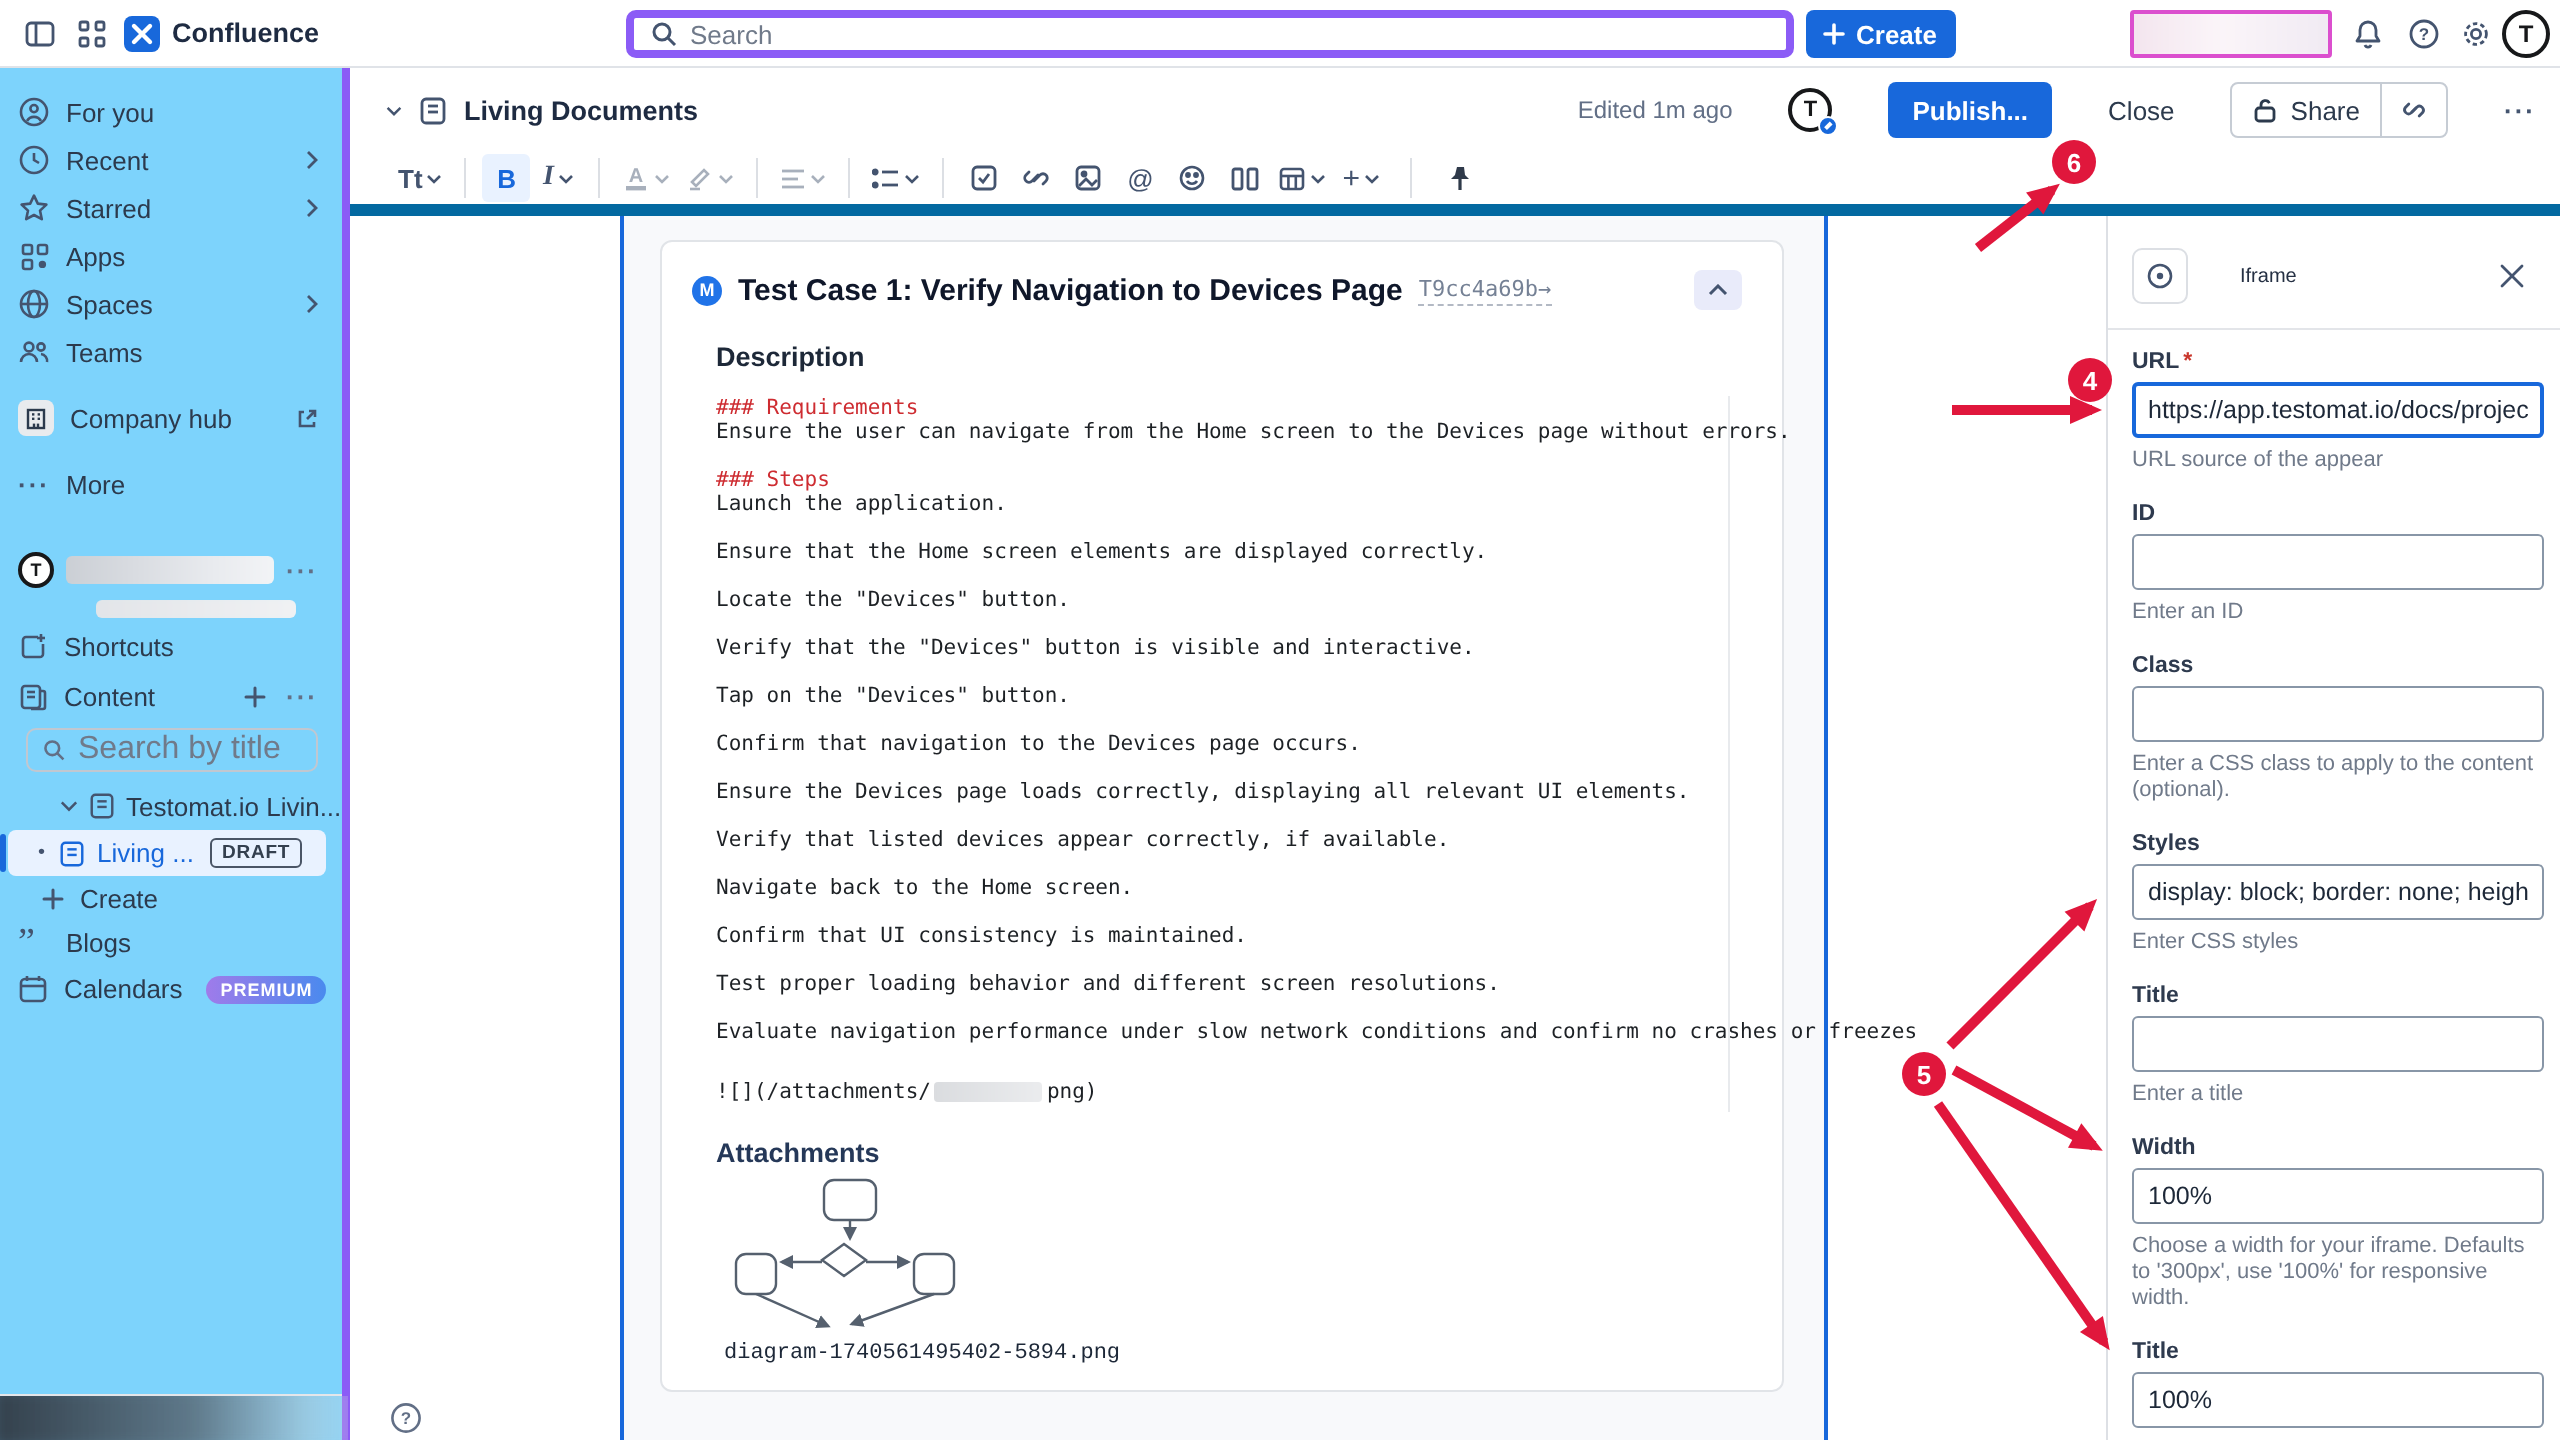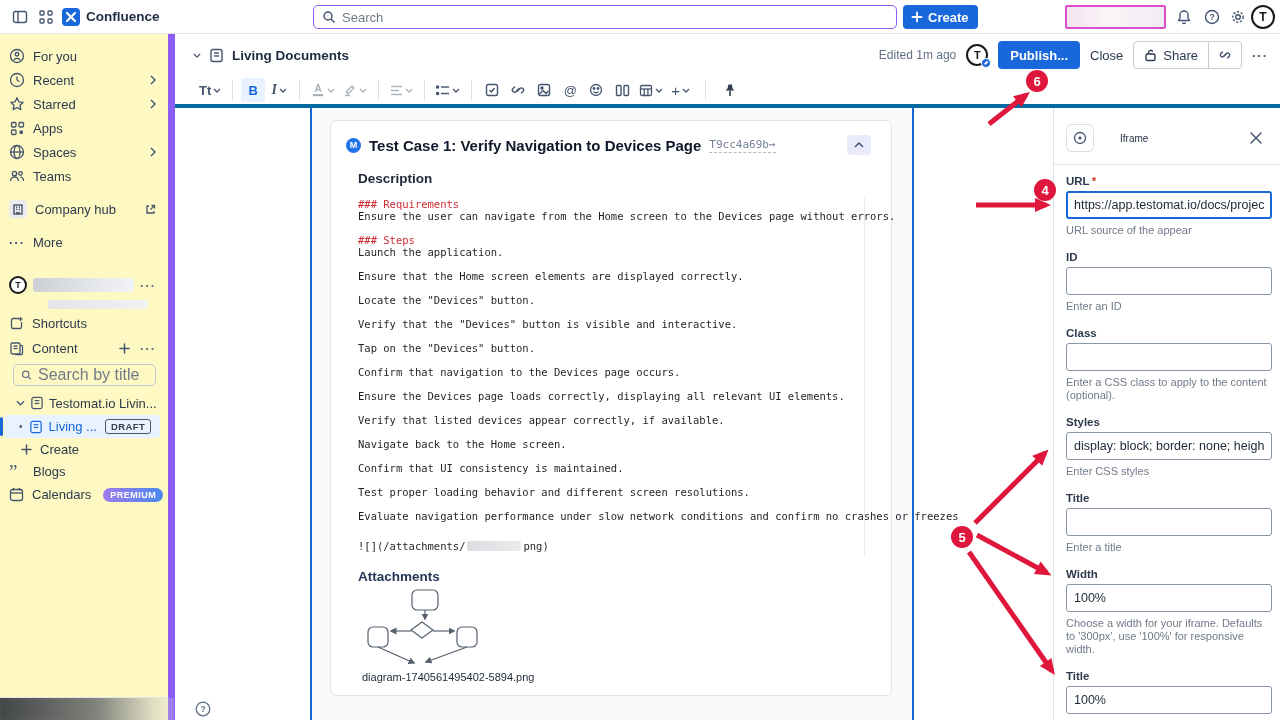--- a/index.html
+++ b/index.html
@@ -5,57 +5,57 @@
   * { margin:0; padding:0; box-sizing:border-box; }
   html,body { width:1280px; height:720px; overflow:hidden; }
   body { font-family:"Liberation Sans", sans-serif; font-size:13px; color:#172B4D; background:#fff; position:relative; }
   svg { display:block; }
 
   
   .topnav { position:absolute; left:0; top:0; width:1280px; height:34px; background:#fff; border-bottom:1px solid #E0E3E8; z-index:10; }
   .tn-iconbtn { position:absolute; top:5px; width:24px; height:24px; display:flex; align-items:center; justify-content:center; color:#44546F; border-radius:4px; cursor:pointer; }
   .tn-logo { position:absolute; left:62px; top:8px; width:18px; height:18px; background:#1868DB; border-radius:4px; display:flex; align-items:center; justify-content:center; }
   .tn-product { position:absolute; left:86px; top:9px; font-weight:700; font-size:13.5px; color:#1E2B42; }
-  .tn-search { position:absolute; left:313px; top:5px; width:584px; height:24px; border:1px solid #8b5cf6; border-radius:5px; background:#fff; display:flex; align-items:center; padding:0 8px; gap:6px; }
+  .tn-search { position:absolute; left:313px; top:5px; width:584px; height:24px; border:4px solid #8b5cf6; border-radius:5px; background:#fff; display:flex; align-items:center; padding:0 8px; gap:6px; }
   .tn-search input { border:none; outline:none; flex:1; font-size:13px; color:#172B4D; font-family:"Liberation Sans",sans-serif; background:transparent; }
   .tn-search input::placeholder { color:#707A8A; }
   .btn-create { position:absolute; left:903px; top:5px; height:24px; background:#1868DB; color:#fff; border:none; border-radius:4px; font-size:13px; font-weight:600; padding:0 10px 0 8px; display:flex; align-items:center; gap:5px; cursor:pointer; font-family:"Liberation Sans",sans-serif; }
   .redact-top { position:absolute; left:1065px; top:5px; width:101px; height:24px; border:2px solid #DB4FCE; border-radius:2px; overflow:hidden; }
   .redact-top .blurfill { position:absolute; inset:-8px; background:linear-gradient(90deg,#F2E2EC,#FBF5F9 45%,#EFE9F2); filter:blur(4px); }
   .avatar { border-radius:50%; background:#fff; border:2px solid #17181A; color:#17181A; font-weight:700; display:flex; align-items:center; justify-content:center; }
 
   
   .pagehdr { position:absolute; left:175px; top:34px; width:1105px; height:42px; background:#fff; }
   .ph-left { position:absolute; left:18px; top:0; height:42px; display:flex; align-items:center; gap:8px; color:#44546F; }
   .ph-title { font-weight:700; font-size:13.5px; color:#1E2B42; }
-  .ph-right { position:absolute; right:12px; top:0; height:42px; display:flex; align-items:center; gap:10px; }
+  .ph-right { position:absolute; right:12px; top:0; height:42px; display:flex; align-items:center; gap:28px; }
   .ph-edited { color:#626F86; font-size:12px; }
   .btn-publish { background:#1868DB; color:#fff; border:none; border-radius:4px; height:28px; padding:0 12px; font-size:13px; font-weight:600; cursor:pointer; font-family:"Liberation Sans",sans-serif; }
   .btn-close { background:none; border:none; color:#2C3A4D; font-size:13px; font-weight:500; cursor:pointer; font-family:"Liberation Sans",sans-serif; }
   .share-group { display:flex; align-items:center; height:28px; border:1px solid #C6CCD4; border-radius:4px; overflow:hidden; }
   .share-main { display:flex; align-items:center; gap:6px; padding:0 10px; height:100%; color:#2C3A4D; font-weight:500; cursor:pointer; }
   .share-sep { width:1px; height:100%; background:#C6CCD4; }
   .share-link { width:32px; height:100%; display:flex; align-items:center; justify-content:center; color:#44546F; cursor:pointer; }
   .ph-more { color:#44546F; font-weight:700; letter-spacing:1px; cursor:pointer; }
   .edit-avatar-wrap { position:relative; }
   .edit-badge { position:absolute; right:-3px; bottom:-2px; width:10px; height:10px; border-radius:50%; background:#1868DB; border:1.5px solid #fff; display:flex; align-items:center; justify-content:center; }
   .edit-badge::after { content:""; width:4px; height:1.5px; background:#fff; transform:rotate(-45deg); }
 
   
-  .toolbar { position:absolute; left:175px; top:76px; width:1105px; height:32px; background:#fff; border-bottom:4px solid #0369a1; display:flex; align-items:center; padding-left:21px; gap:2px; z-index:5; }
+  .toolbar { position:absolute; left:175px; top:76px; width:1105px; height:32px; background:#fff; border-bottom:6px solid #0369a1; display:flex; align-items:center; padding-left:21px; gap:2px; z-index:5; }
   .tb-btn { height:24px; min-width:24px; border-radius:3px; display:flex; align-items:center; justify-content:center; gap:2px; color:#44546F; padding:0 3px; cursor:pointer; }
   .tb-btn.disabled { color:#A8B0BC; }
   .tb-bold { background:#E9F2FF; color:#1868DB; font-weight:700; width:24px; }
   .tb-italic { font-family:"Liberation Serif",serif; font-style:italic; font-weight:600; font-size:14px; }
   .tb-sep { width:1px; height:20px; background:#DCDFE4; margin:0 6px; }
   .tb-tt { font-weight:600; font-size:13px; }
   .caret { width:8px; height:5px; }
 
   
-  .sidebar { position:absolute; left:0; top:34px; width:175px; height:686px; background:#fef9c3; border-right:7px solid #8b5cf6; z-index:6; }
+  .sidebar { position:absolute; left:0; top:34px; width:175px; height:686px; background:#7dd3fc; border-right:4px solid #8b5cf6; z-index:6; }
   .nav-list { position:absolute; left:0; top:10px; width:100%; }
   .nav-item { height:24px; display:flex; align-items:center; gap:8px; padding:0 12px 0 9px; color:#2C3A4D; cursor:pointer; }
   .nav-item .nav-ic { width:16px; height:16px; display:flex; align-items:center; justify-content:center; color:#44546F; }
   .nav-item .chev { margin-left:auto; color:#44546F; }
   .nav-item.gap-before { margin-top:9px; }
   .hub-ic { width:18px; height:18px; background:#E9EBEE; border-radius:4px; display:flex; align-items:center; justify-content:center; }
   .more-dots { font-weight:700; letter-spacing:1px; color:#44546F; }
 
   .side2 { position:absolute; left:0; top:239px; width:100%; }
   .s2-row { display:flex; align-items:center; padding:0 12px 0 9px; color:#2C3A4D; }
@@ -63,21 +63,21 @@
   .redact-name { width:104px; height:14px; border-radius:3px; overflow:hidden; position:relative; }
   .redact-name .blurfill { position:absolute; inset:-5px; background:linear-gradient(90deg,#C9CDD3,#E9EBEF 70%,#F4F5F7); filter:blur(3px); }
   .redact-sub { margin:3px 0 2px 48px; width:100px; height:9px; border-radius:3px; overflow:hidden; position:relative; }
   .redact-sub .blurfill { position:absolute; inset:-5px; background:linear-gradient(90deg,#E2E4E8,#F1F2F4); filter:blur(3px); }
   .row-dots { margin-left:auto; color:#626F86; font-weight:700; letter-spacing:1px; }
   .shortcut-row,.content-row { height:22px; gap:8px; margin-top:3px; cursor:pointer; }
   .content-actions { margin-left:auto; display:flex; gap:10px; align-items:center; color:#44546F; }
   .side-search { margin:5px 12px 6px 13px; height:22px; border:1px solid #C1C7D0; border-radius:5px; display:flex; align-items:center; gap:6px; padding:0 7px; }
   .side-search input { border:none; outline:none; width:110px; font-size:16px; color:#172B4D; background:transparent; font-family:"Liberation Sans",sans-serif; }
   .side-search input::placeholder { color:#707A8A; }
-  .tree-parent { height:22px; display:flex; align-items:center; gap:5px; padding-left:16px; color:#2C3A4D; cursor:pointer; }
+  .tree-parent { height:22px; display:flex; align-items:center; gap:5px; padding-left:30px; color:#2C3A4D; cursor:pointer; }
   .tree-selected { position:relative; height:23px; margin:1px 8px 0 4px; background:#E9F2FF; border-radius:4px; display:flex; align-items:center; gap:6px; padding-left:15px; color:#1868DB; cursor:pointer; }
   .sel-bar { position:absolute; left:-4px; top:2px; width:3px; height:19px; background:#1868DB; border-radius:2px; }
   .sel-bullet { color:#44546F; font-size:10px; }
   .badge-draft { margin-left:2px; border:1.5px solid #4A5566; color:#34404F; border-radius:3px; font-size:9.5px; font-weight:700; padding:1px 5px; letter-spacing:.4px; }
   .tree-create { height:22px; display:flex; align-items:center; gap:8px; padding-left:21px; color:#2C3A4D; cursor:pointer; }
   .blogs-row,.cal-row { height:23px; display:flex; align-items:center; gap:8px; padding-left:9px; color:#2C3A4D; cursor:pointer; }
   .badge-premium { margin-left:4px; background:linear-gradient(90deg,#9F7BEA,#4A8AEE); color:#fff; font-size:9px; font-weight:700; letter-spacing:.5px; border-radius:8px; padding:2px 7px; }
   .side-bottom-divider { position:absolute; left:0; top:663px; width:100%; border-top:1px solid #E4E6EA; }
   .redact-bottom { position:absolute; left:0; top:664px; width:174px; height:22px; overflow:hidden; }
   .redact-bottom .blurfill { position:absolute; inset:-8px; background:linear-gradient(90deg,rgba(40,44,52,.9),rgba(84,90,99,.75) 55%,rgba(190,193,198,.45) 85%,rgba(240,240,242,.2)); filter:blur(5px); }
@@ -100,21 +100,21 @@
   .code-area { position:relative; margin-top:12px; font-family:"DejaVu Sans Mono",monospace; font-size:10.5px; color:#1D2125; }
   .code-par { margin-bottom:12px; }
   .code-line { height:12px; line-height:12px; white-space:nowrap; }
   .code-red { color:#CE2C31; }
   .code-scroll-edge { position:absolute; right:6px; top:0; width:1px; height:358px; background:#E8EAED; }
   .attach-line { margin-top:18px; height:12px; line-height:12px; font-family:"DejaVu Sans Mono",monospace; font-size:10.5px; display:flex; align-items:center; }
   .redact-attach { display:inline-block; width:54px; height:10px; margin:0 2px; border-radius:2px; overflow:hidden; position:relative; }
   .redact-attach .blurfill { position:absolute; inset:-4px; background:linear-gradient(90deg,#D9DBDE,#ECEDEF); filter:blur(2px); }
   .attach-hd { margin-top:17px; font-size:13.5px; font-weight:700; color:#253858; }
   .diagram { margin:4px 0 0 6px; }
-  .diagram-caption { margin:3px 0 0 4px; font-size:11px; color:#1D2838; }
+  .diagram-caption { margin:3px 0 0 4px; font-size:11px; color:#1D2838;font-family:Liberation Mono, monospace; }
 
   
   .panel { position:absolute; right:0; top:0; width:227px; height:612px; background:#fff; border-left:1px solid #DDE0E5; z-index:5; padding:16px 8px 0 12px; }
   .panel-hd { display:flex; align-items:center; }
   .panel-ic-btn { width:28px; height:28px; border:1px solid #DCDFE4; border-radius:5px; display:flex; align-items:center; justify-content:center; color:#44546F; cursor:pointer; }
   .panel-title { margin-left:26px; font-size:10px; color:#253043; }
   .panel-close { margin-left:auto; margin-right:6px; color:#44546F; cursor:pointer; width:20px; height:20px; display:flex; align-items:center; justify-content:center; }
   .panel-div { margin:12px -8px 10px -12px; border-top:1px solid #E3E5E9; }
   .fld { margin-bottom:14px; }
   .fld-label { font-size:11.5px; font-weight:700; color:#2E3A4E; margin-bottom:4px; }

